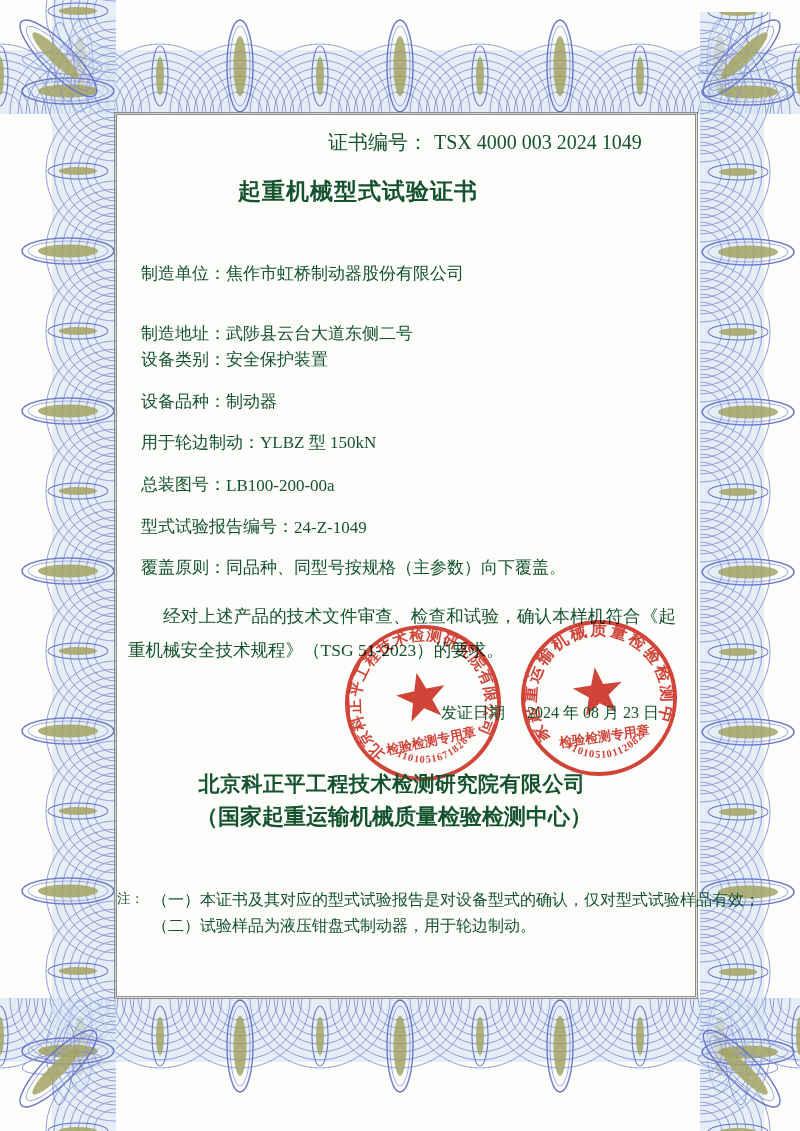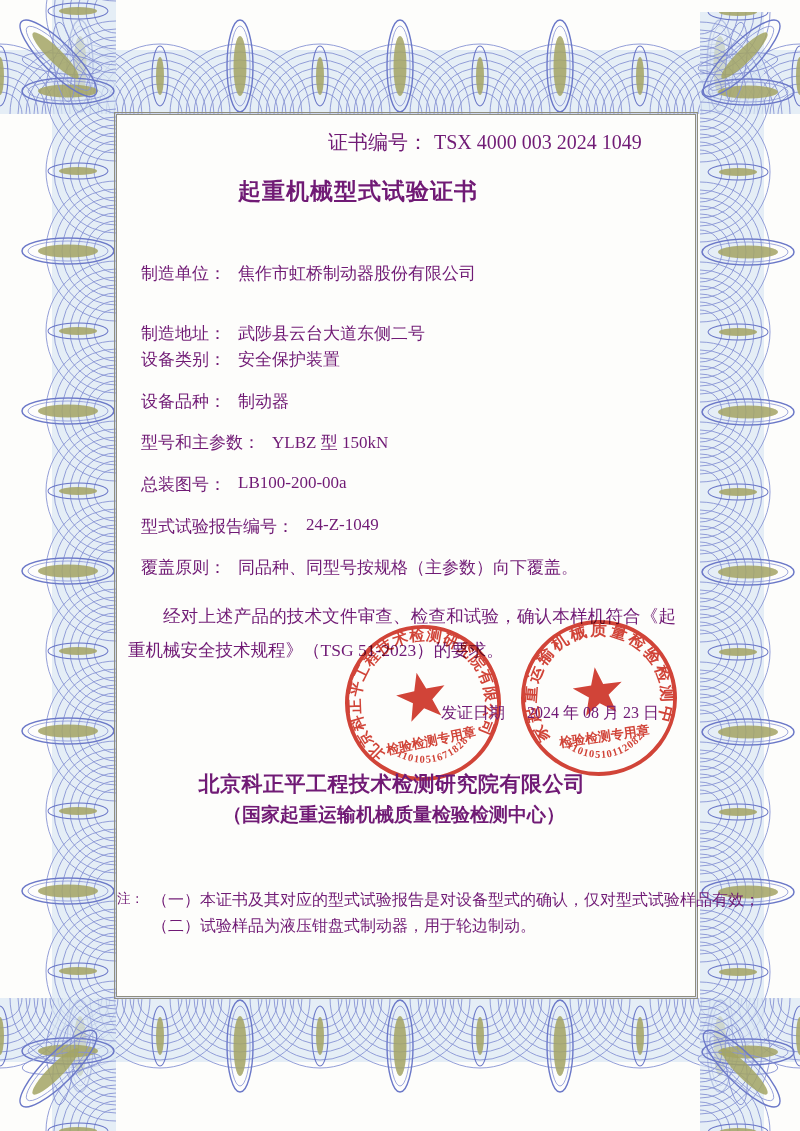--- a/index.html
+++ b/index.html
@@ -1,50 +1,50 @@
 <!DOCTYPE html>
 <html><head>
 <meta charset="utf-8">
 <style>
   html,body { margin:0; padding:0; background:#e8e8e8; }
   .page {
     position:relative; width:800px; height:1131px; margin:0 auto;
     background:#fdfdfb; overflow:hidden;
-    font-family:"Liberation Serif","DejaVu Serif",serif; color:#701a75;
+    font-family:"Liberation Serif","DejaVu Serif",serif; color:#14532d;
   }
   .abs { position:absolute; }
   .border-svg { position:absolute; left:0; top:0; width:800px; height:1131px; }
   .frame {
     position:absolute; left:114px; top:112px; width:584px; height:887px;
     border:3px double #8f8e7f; box-sizing:border-box;
   }
   .cert-no { left:328px; top:129px; font-size:20px; white-space:nowrap; }
   .cert-no .num { margin-left:6px; }
   .title {
     left:358px; top:176px; transform:translateX(-50%);
     font-size:23px; font-weight:bold; letter-spacing:1px; white-space:nowrap;
   }
-  .field { left:141px; font-size:17px; display:flex; gap:12px; white-space:nowrap; }
+  .field { left:141px; font-size:17px; display:flex; white-space:nowrap;align-items:flex-end; }
   .f0{top:262px}.f1{top:322px}.f2{top:348px}.f3{top:390px}
   .f4{top:431px}.f5{top:473px}.f6{top:515px}.f7{top:556px}
   .statement {
     left:128px; top:599px; width:548px; font-size:17.5px; line-height:34px;
     text-indent:35px; text-align:justify; z-index:1;
   }
   .seal { position:absolute; width:170px; height:170px; mix-blend-mode:multiply; opacity:0.92; z-index:5; }
   .seal-left  { left:338px; top:618px; transform:rotate(-12deg); }
   .seal-right { left:514px; top:613px; transform:rotate(-8deg); }
   .seal-ring   { font-size:15px; font-weight:bold; fill:#cf3428; letter-spacing:1px; }
   .seal-right .seal-ring { font-size:16.5px; letter-spacing:2.5px; }
   .seal-banner { font-size:13px; font-weight:bold; fill:#cf3428; }
   .seal-code   { font-size:10.5px; font-weight:bold; fill:#cf3428; letter-spacing:1px; }
   .date-line { left:441px; top:703px; font-size:16px; white-space:nowrap; z-index:7; }
   .date-line .dval { margin-left:22px; }
   .issuer1 { left:392px; top:770px; transform:translateX(-50%); font-size:21px; font-weight:bold; letter-spacing:0.5px; white-space:nowrap; z-index:6; }
-  .issuer2 { left:394px; top:802px; transform:translateX(-50%); font-size:19px; font-weight:bold; white-space:nowrap; z-index:6; }
+  .issuer2 { left:394px; top:802px; transform:translateX(-50%); font-size:22px; font-weight:bold; white-space:nowrap; z-index:6; }
   .notes-label { left:117px; top:890px; font-size:13.5px; }
   .note { left:152px; font-size:16px; white-space:nowrap; }
   .n0{top:890px}.n1{top:916px}
 </style>
 </head>
 <body>
 
 <div class="page">
 
   <svg class="border-svg" viewBox="0 0 800 1131" aria-hidden="true">
@@ -128,21 +128,21 @@
   </div>
   <div class="abs field f2">
     <span>设备类别：</span>
     <span>安全保护装置</span>
   </div>
   <div class="abs field f3">
     <span>设备品种：</span>
     <span>制动器</span>
   </div>
   <div class="abs field f4">
-    <span>型号和主参数：</span>
+    <span>用于轮边制动：</span>
     <span>YLBZ 型 150kN</span>
   </div>
   <div class="abs field f5">
     <span>总装图号：</span>
     <span>LB100-200-00a</span>
   </div>
   <div class="abs field f6">
     <span>型式试验报告编号：</span>
     <span>24-Z-1049</span>
   </div>

